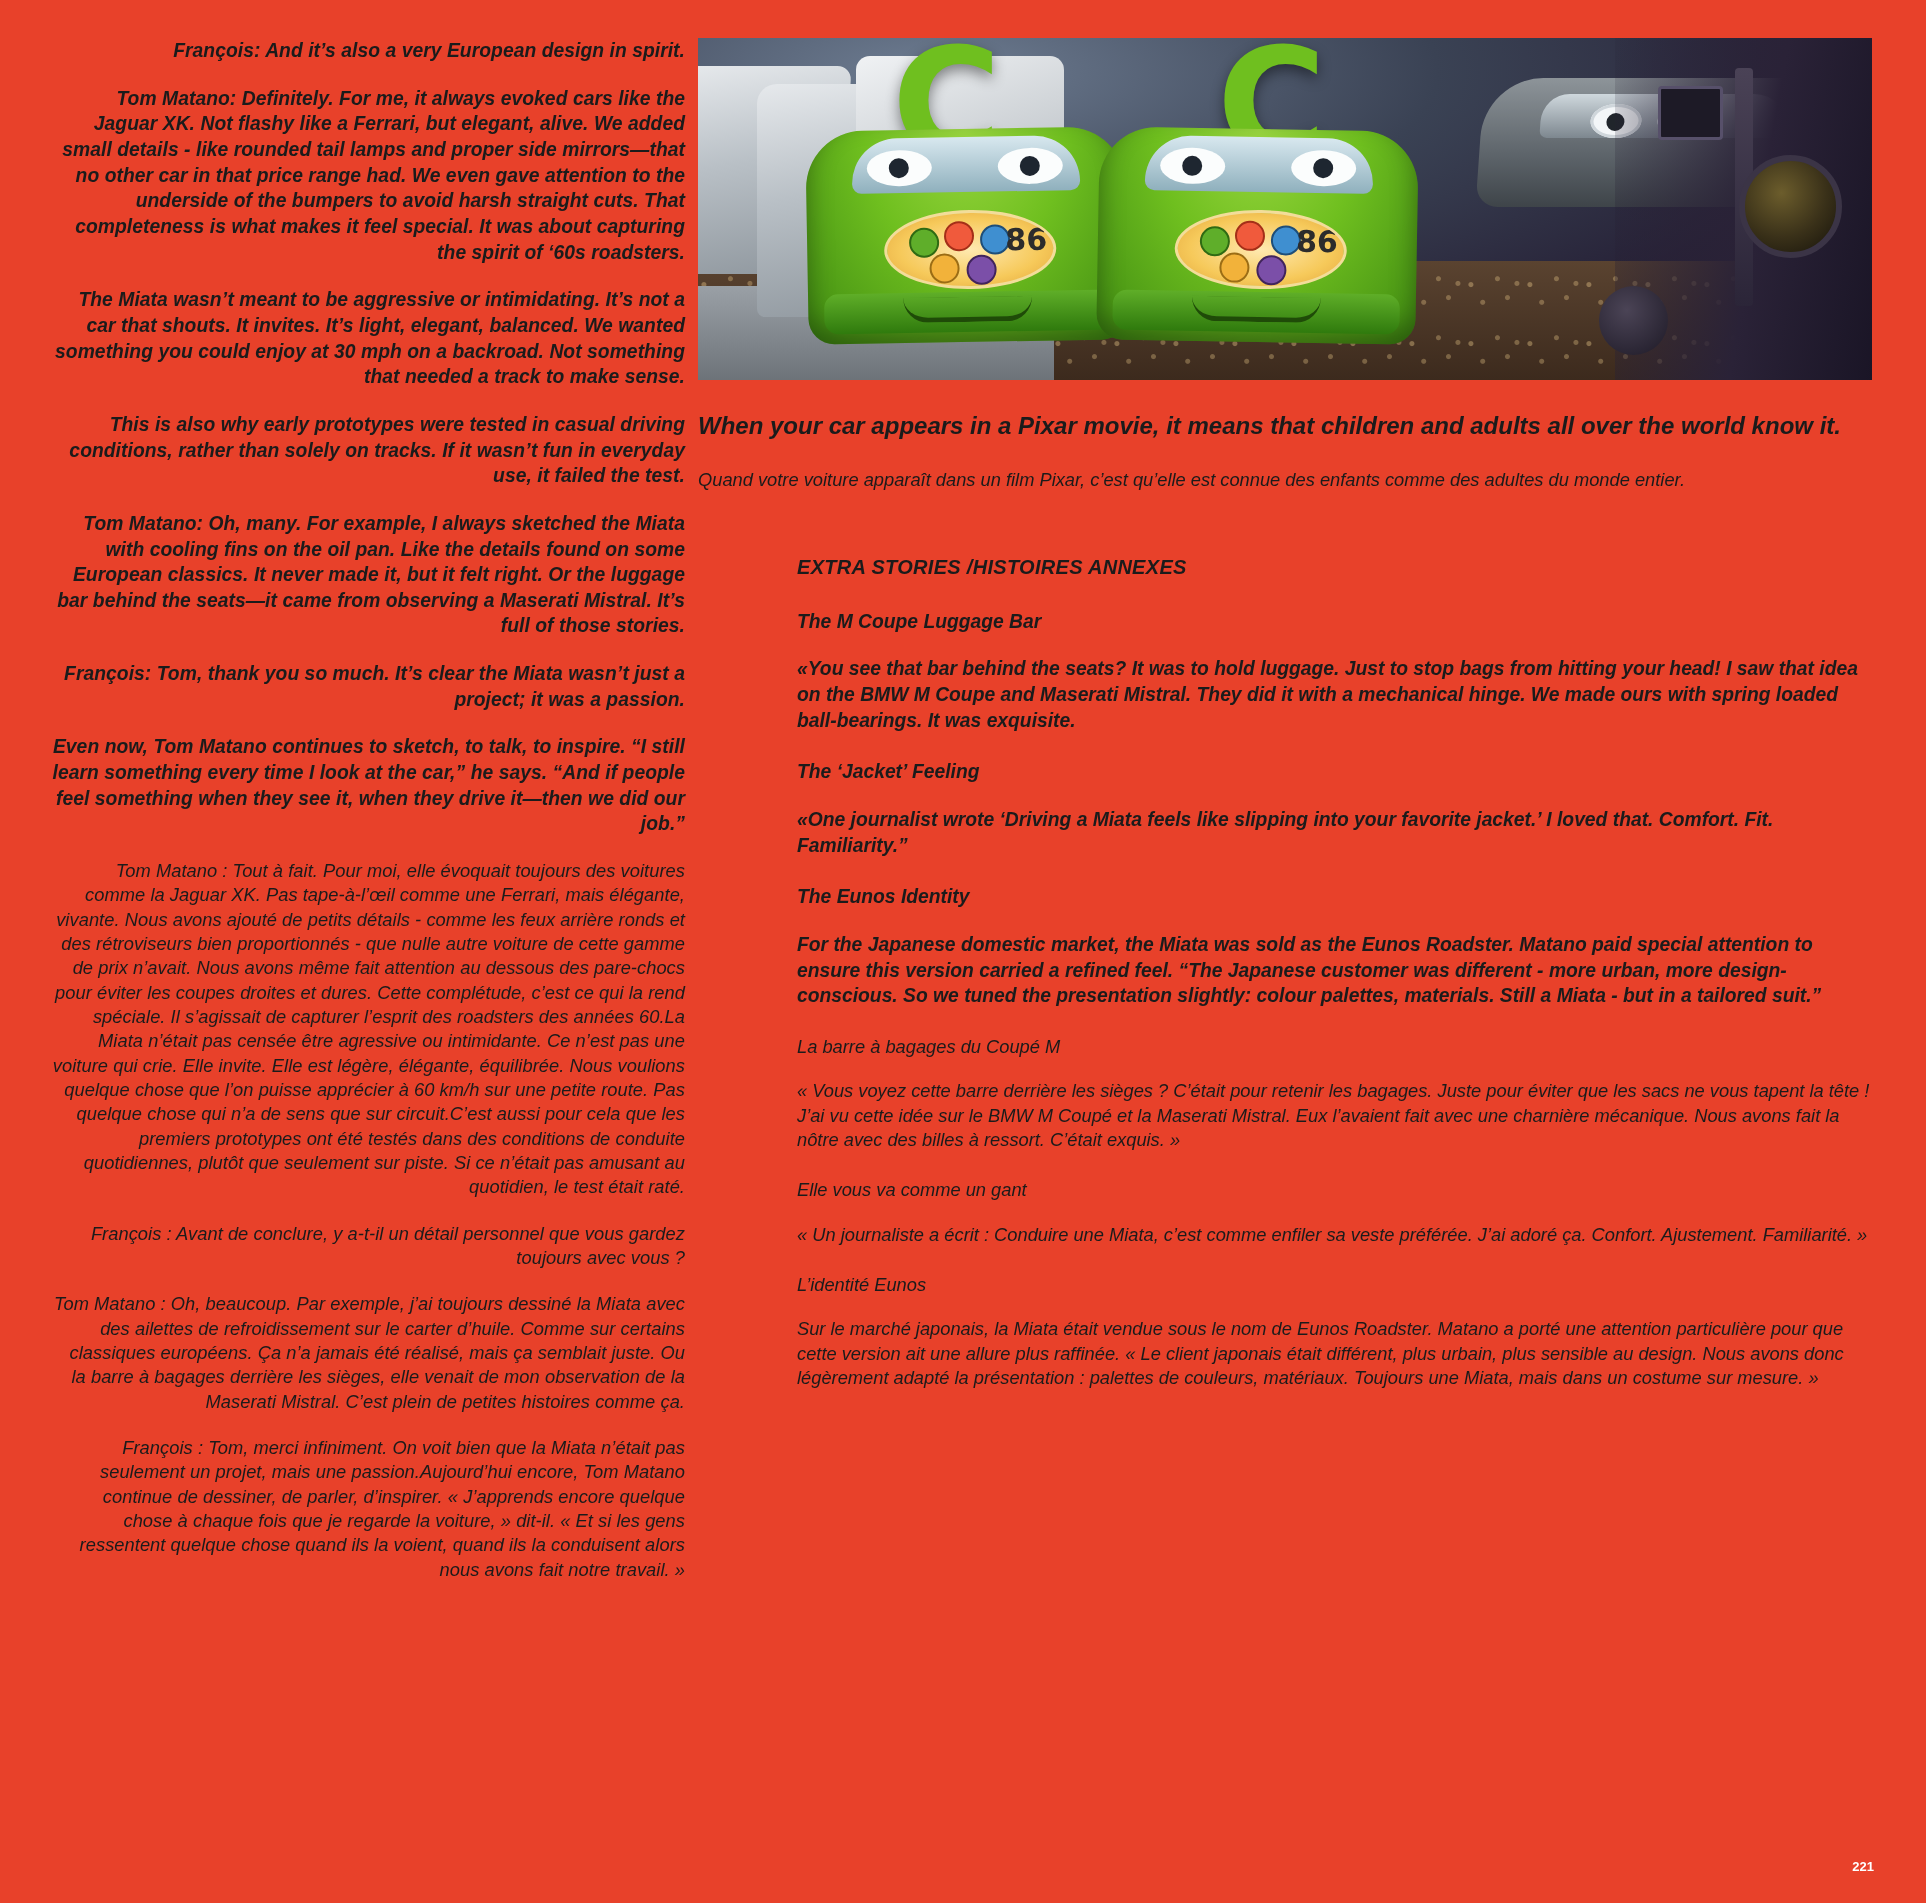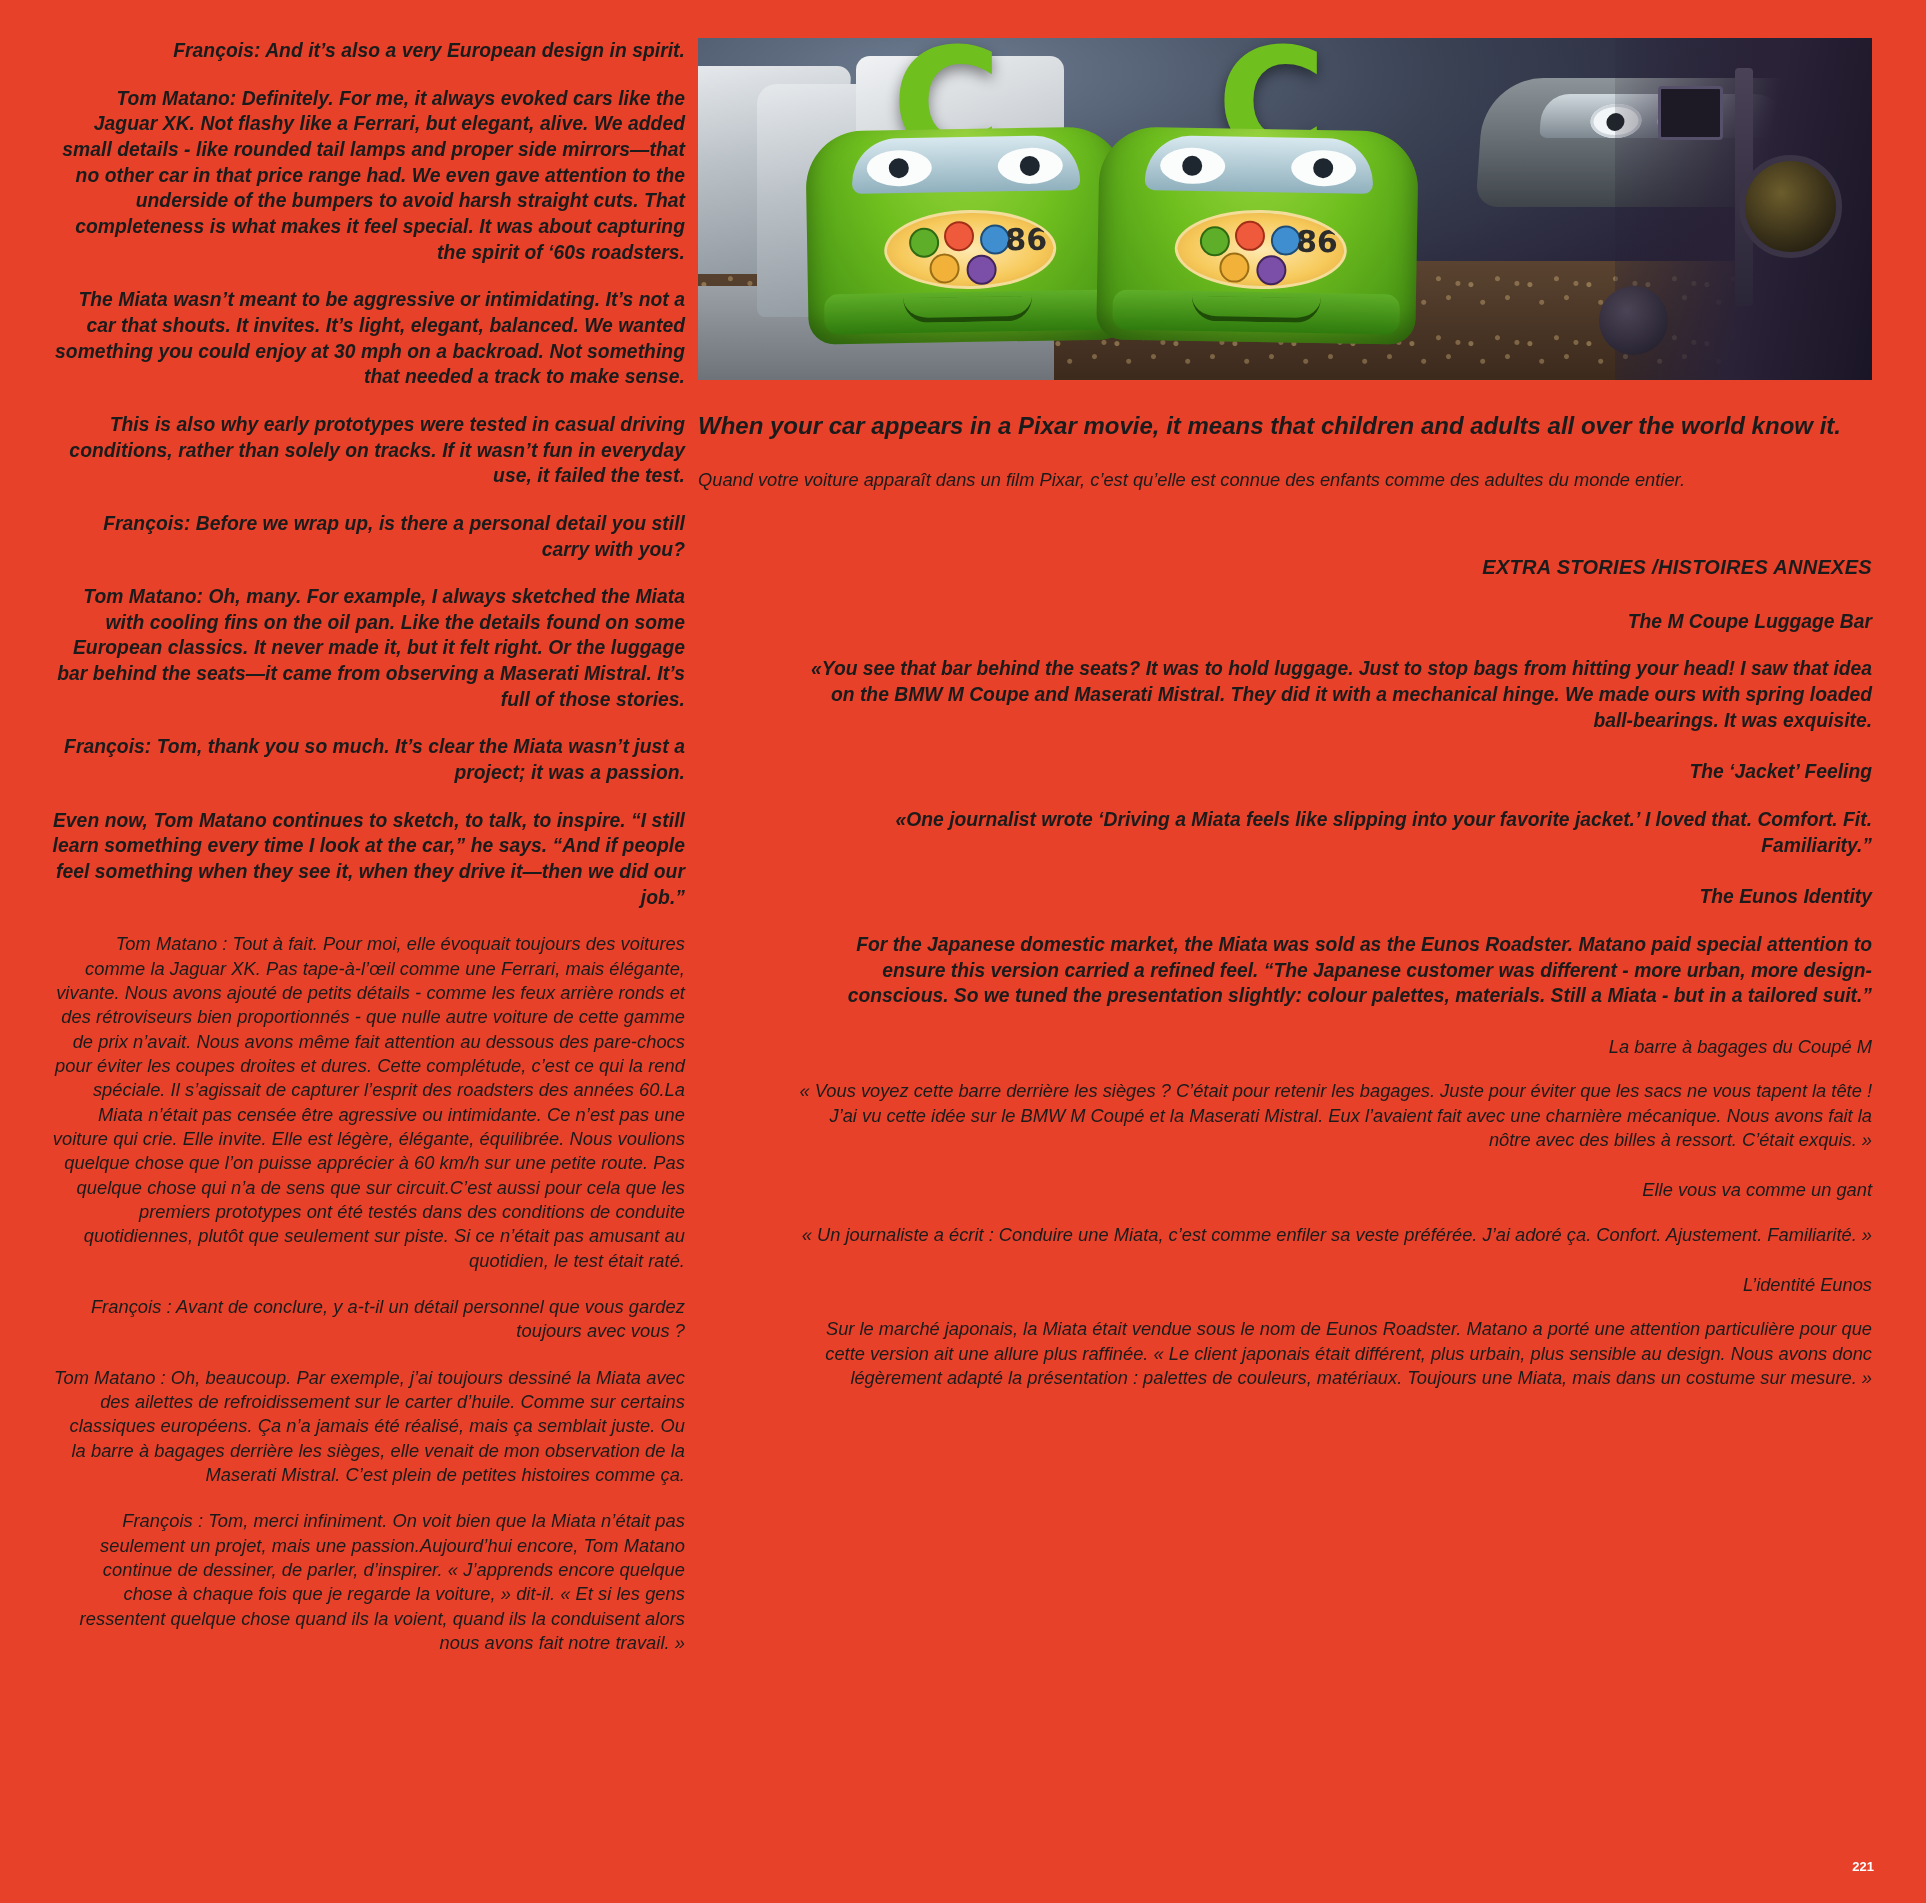--- a/index.html
+++ b/index.html
@@ -261,21 +261,20 @@
   }
   .cap-fr {
     font-style: italic;
     font-size: 18.3px;
     line-height: 1.35;
     margin: 0 0 26px 0;
   }
   .extra-wrap {
     margin-top: 61px;
     padding-left: 99px;
-    text-align: right;
   }
   .extra-title {
     font-weight: bold;
     font-style: italic;
     font-size: 20px;
     letter-spacing: 0.3px;
     margin: 0 0 28px 0;
   }
   .sub-en {
     font-weight: bold;
@@ -313,21 +312,20 @@
 </head>
 <body>
 
 <div class="page">
 
   <div class="col-left">
     <p class="en">François: And it’s also a very European design in spirit.</p>
     <p class="en">Tom Matano: Definitely. For me, it always evoked cars like the Jaguar XK. Not flashy like a Ferrari, but elegant, alive. We added small details - like rounded tail lamps and proper side mirrors—that no other car in that price range had. We even gave attention to the underside of the bumpers to avoid harsh straight cuts. That completeness is what makes it feel special. It was about capturing the spirit of ‘60s roadsters.</p>
     <p class="en">The Miata wasn’t meant to be aggressive or intimidating. It’s not a car that shouts. It invites. It’s light, elegant, balanced. We wanted something you could enjoy at 30 mph on a backroad. Not something that needed a track to make sense.</p>
     <p class="en">This is also why early prototypes were tested in casual driving conditions, rather than solely on tracks. If it wasn’t fun in everyday use, it failed the test.</p>
-    <p class="en">François: Before we wrap up, is there a personal detail you still carry with you?</p>
     <p class="en">Tom Matano: Oh, many. For example, I always sketched the Miata with cooling fins on the oil pan. Like the details found on some European classics. It never made it, but it felt right. Or the luggage bar behind the seats—it came from observing a Maserati Mistral. It’s full of those stories.</p>
     <p class="en">François: Tom, thank you so much. It’s clear the Miata wasn’t just a project; it was a passion.</p>
     <p class="en">Even now, Tom Matano continues to sketch, to talk, to inspire. “I still learn something every time I look at the car,” he says. “And if people feel something when they see it, when they drive it—then we did our job.”</p>
 
     <p class="fr">Tom Matano : Tout à fait. Pour moi, elle évoquait toujours des voitures comme la Jaguar XK. Pas tape-à-l’œil comme une Ferrari, mais élégante, vivante. Nous avons ajouté de petits détails - comme les feux arrière ronds et des rétroviseurs bien proportionnés - que nulle autre voiture de cette gamme de prix n’avait. Nous avons même fait attention au dessous des pare-chocs pour éviter les coupes droites et dures. Cette complétude, c’est ce qui la rend spéciale. Il s’agissait de capturer l’esprit des roadsters des années 60.La Miata n’était pas censée être agressive ou intimidante. Ce n’est pas une voiture qui crie. Elle invite. Elle est légère, élégante, équilibrée. Nous voulions quelque chose que l’on puisse apprécier à 60 km/h sur une petite route. Pas quelque chose qui n’a de sens que sur circuit.C’est aussi pour cela que les premiers prototypes ont été testés dans des conditions de conduite quotidiennes, plutôt que seulement sur piste. Si ce n’était pas amusant au quotidien, le test était raté.</p>
     <p class="fr">François : Avant de conclure, y a-t-il un détail personnel que vous gardez toujours avec vous ?</p>
     <p class="fr">Tom Matano : Oh, beaucoup. Par exemple, j’ai toujours dessiné la Miata avec des ailettes de refroidissement sur le carter d’huile. Comme sur certains classiques européens. Ça n’a jamais été réalisé, mais ça semblait juste. Ou la barre à bagages derrière les sièges, elle venait de mon observation de la Maserati Mistral. C’est plein de petites histoires comme ça.</p>
     <p class="fr">François : Tom, merci infiniment. On voit bien que la Miata n’était pas seulement un projet, mais une passion.Aujourd’hui encore, Tom Matano continue de dessiner, de parler, d’inspirer. « J’apprends encore quelque chose à chaque fois que je regarde la voiture, » dit-il. « Et si les gens ressentent quelque chose quand ils la voient, quand ils la conduisent alors nous avons fait notre travail. »</p>
   </div>
 

